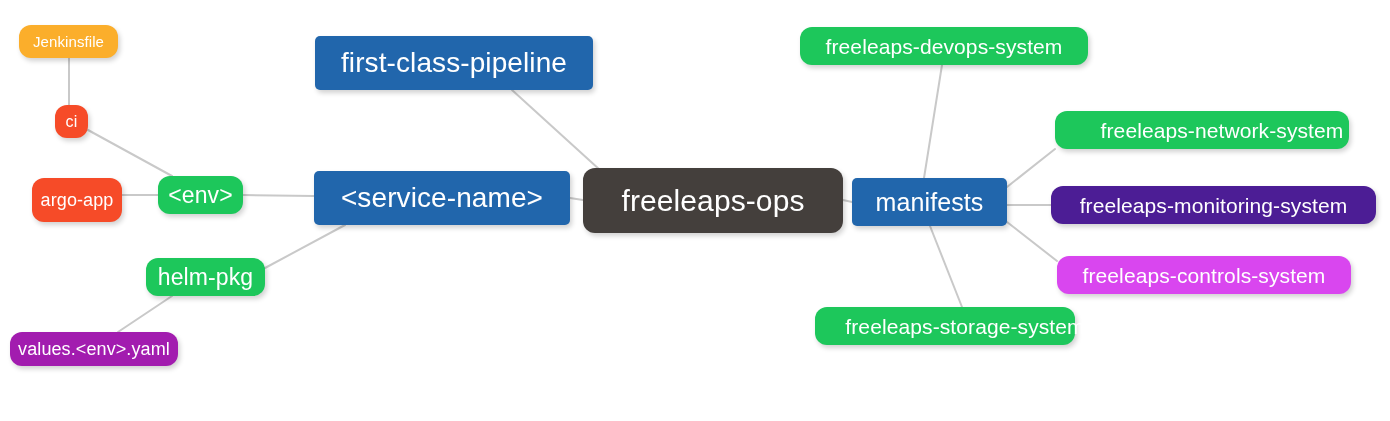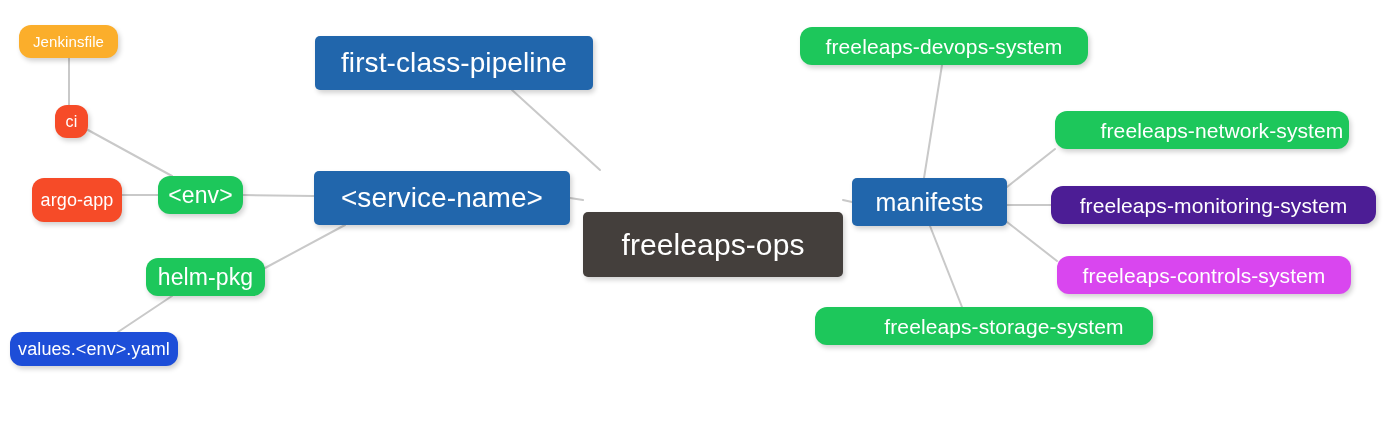--- a/index.html
+++ b/index.html
@@ -34,22 +34,21 @@
     color: #ffffff;
     border-radius: 12px;
     white-space: nowrap;
     box-shadow: 2px 3px 5px rgba(0,0,0,0.18);
     letter-spacing: 0.1px;
     line-height: 1;
   }
   .n-root {
     background: #443F3C;
     font-size: 30px;
-    border-radius: 5px;
-    margin-top: 44px;
+    border-radius: 12px;
   }
   .n-blue-lg {
     background: #2166AC;
     font-size: 28px;
     border-radius: 5px;
   }
   .n-blue-md {
     background: #2166AC;
     font-size: 25px;
     border-radius: 5px;
@@ -119,27 +118,27 @@
       </div>
       <div class="node n-green-md" style="left: 1055px; top: 111px; width: 294px; height: 38px; background: rgb(29, 199, 91); padding-left: 40px;">
         <span>freeleaps-network-system</span>
       </div>
       <div class="node n-green-md" style="left: 1051px; top: 186px; width: 325px; height: 38px; background: #4c1d95;">
         <span>freeleaps-monitoring-system</span>
       </div>
       <div class="node n-green-md" style="left: 1057px; top: 256px; width: 294px; height: 38px; background: #d946ef;">
         <span>freeleaps-controls-system</span>
       </div>
-      <div class="node n-green-md" style="left: 815px; top: 307px; width: 338px; height: 38px; background: rgb(29, 199, 91); padding-left: 40px;">
+      <div class="node n-green-md" style="left: 815px; top: 307px; width: 260px; height: 38px; background: rgb(29, 199, 91); padding-left: 40px;">
         <span>freeleaps-storage-system</span>
       </div>
       <div class="node n-red" style="left: 32px; top: 178px; width: 90px; height: 44px; background: rgb(246, 75, 40);">
         <span>argo-app</span>
       </div>
-      <div class="node n-red" style="left: 10px; top: 332px; width: 168px; height: 34px; background: #1d4ed8;">
+      <div class="node n-red" style="left: 10px; top: 332px; width: 168px; height: 34px; background: #a21caf;">
         <span>values.&lt;env&gt;.yaml</span>
       </div>
       <div class="node n-red-sm" style="left: 55px; top: 105px; width: 33px; height: 33px; background: rgb(246, 75, 40);">
         <span>ci</span>
       </div>
       <div class="node n-orange" style="left: 19px; top: 25px; width: 99px; height: 33px; background: rgb(251, 174, 43);">
         <span>Jenkinsfile</span>
       </div>
     </div>
 </div>

